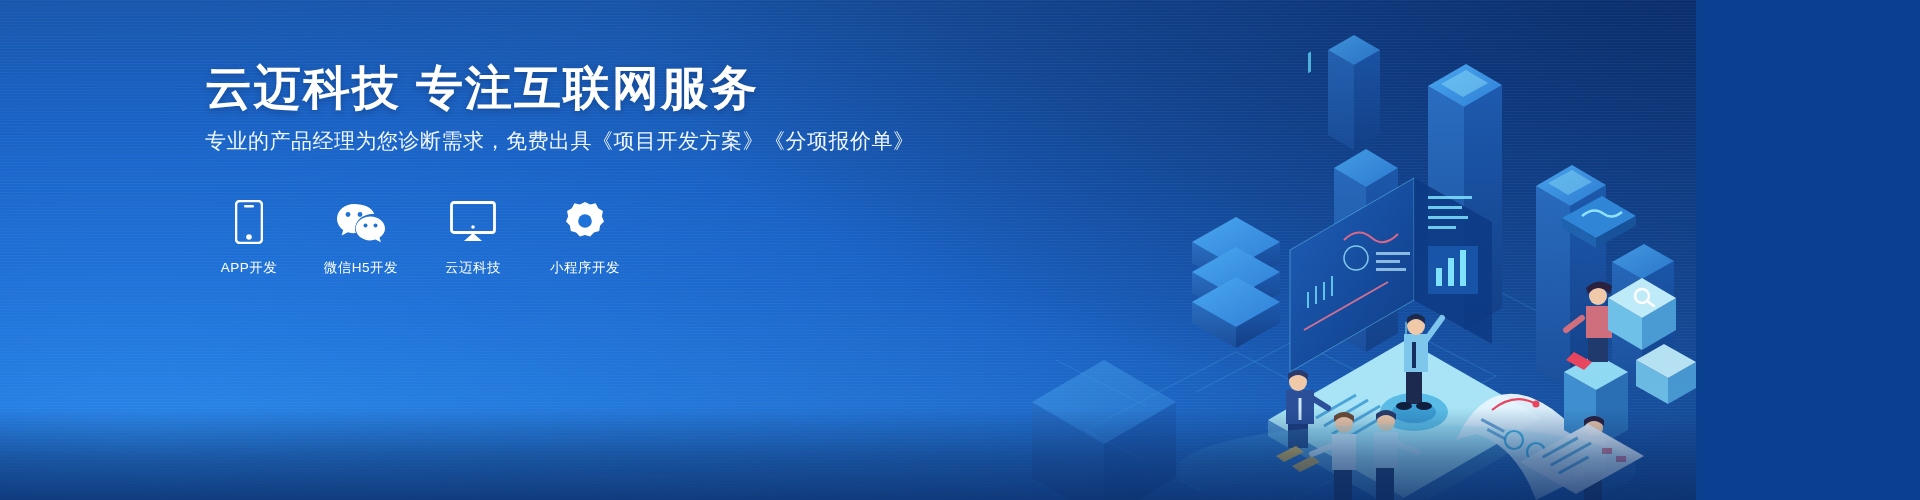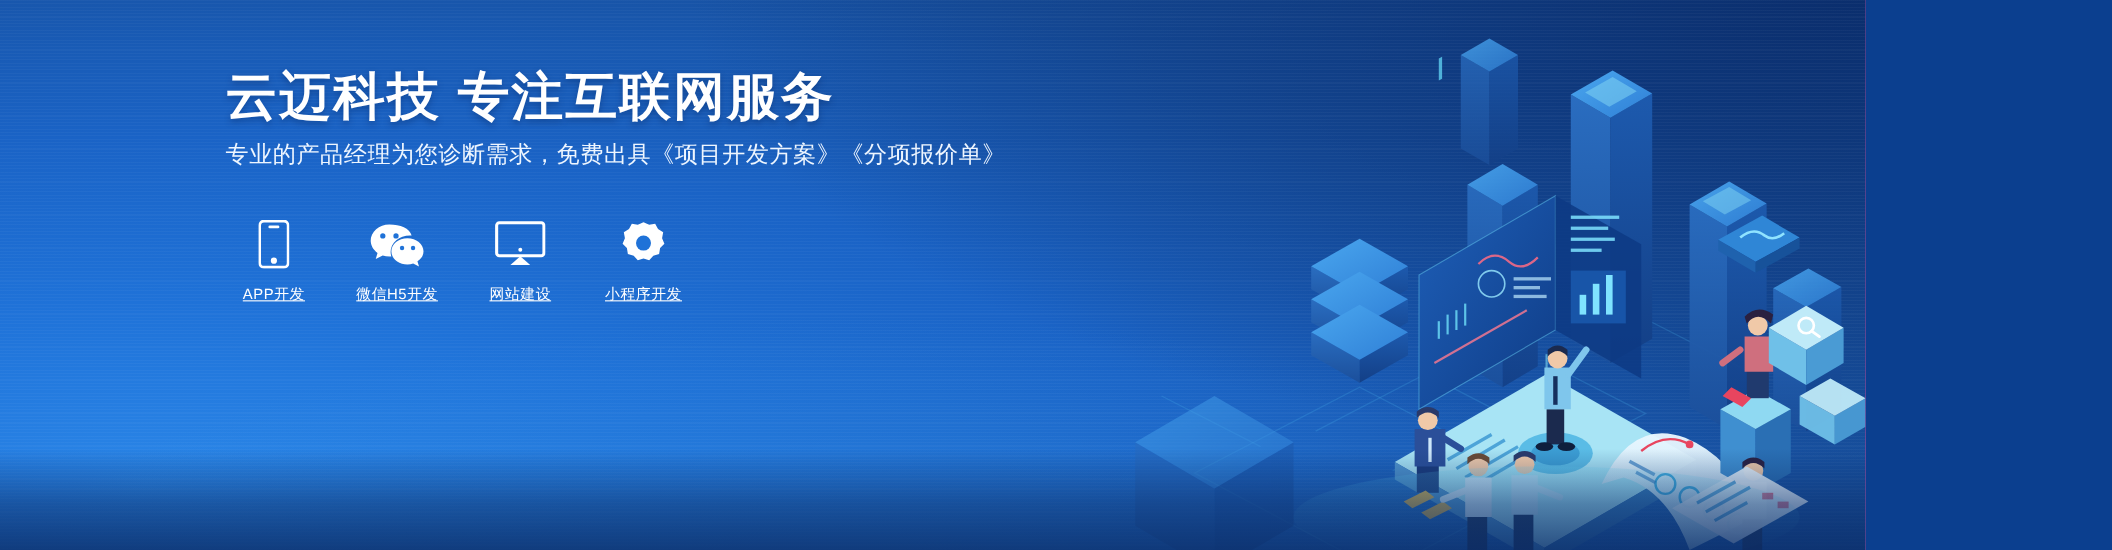--- a/index.html
+++ b/index.html
@@ -10,21 +10,21 @@
   body {
     font-family: "Liberation Sans", "DejaVu Sans", sans-serif;
   }
 
   
   #banner {
     position: relative;
     width: 1696px;
     height: 500px;
     overflow: hidden;
-    background: #ec4899;
+    background: #ef4444;
   }
 
   
   .bg-base {
     position: absolute; inset: 0;
     background:
       radial-gradient(130% 150% at 8% 88%, #2a86e8 0%, #1f72d8 22%, #1a63c6 42%, #17509f 68%, #123f7f 100%);
   }
   .bg-sheen {
     position: absolute; inset: 0;
@@ -92,21 +92,20 @@
     align-items: center;
     justify-content: center;
     margin-bottom: 14px;
   }
   .service .ico svg { display: block; }
   .service .lbl {
     font-size: 13.5px;
     color: #ffffff;
     letter-spacing: .5px;
     white-space: nowrap;
-    text-decoration: underline;
   }
 
   
   .illus {
     position: absolute;
     right: 0; top: 0;
     width: 760px; height: 500px;
     pointer-events: none;
   }
   .illus svg { display:block; width:100%; height:100%; }
@@ -417,21 +416,21 @@
       </div>
 
       <div class="service">
         <div class="ico">
           <svg width="46" height="42" viewBox="0 0 46 42">
             <rect x="1.5" y="1.5" width="43" height="30" rx="2.5" fill="none" stroke="#ffffff" stroke-width="2.8"></rect>
             <circle cx="23" cy="26" r="1.8" fill="#ffffff"></circle>
             <path d="M14 40 L23 32 L32 40 Z" fill="#ffffff"></path>
           </svg>
         </div>
-        <div class="lbl">网站建设</div>
+        <div class="lbl">云迈科技</div>
       </div>
 
       <div class="service">
         <div class="ico">
           <svg width="44" height="44" viewBox="0 0 44 44">
             <path d="M22 2 l5.2 2.4 l5.4 -1.1 l2.6 4.9 l4.7 2.9 l-1 5.4 l2.1 5.1 l-3.9 3.8 l-.9 5.5 l-5.3 1.5 l-3.7 4.1 l-5.2 -1.6 l-5.2 1.6 l-3.7 -4.1 l-5.3 -1.5 l-.9 -5.5 l-3.9 -3.8 l2.1 -5.1 l-1 -5.4 l4.7 -2.9 l2.6 -4.9 l5.4 1.1 Z" fill="#ffffff"></path>
             <circle cx="22" cy="21" r="6.8" fill="#1f72d8"></circle>
           </svg>
         </div>
         <div class="lbl">小程序开发</div>

